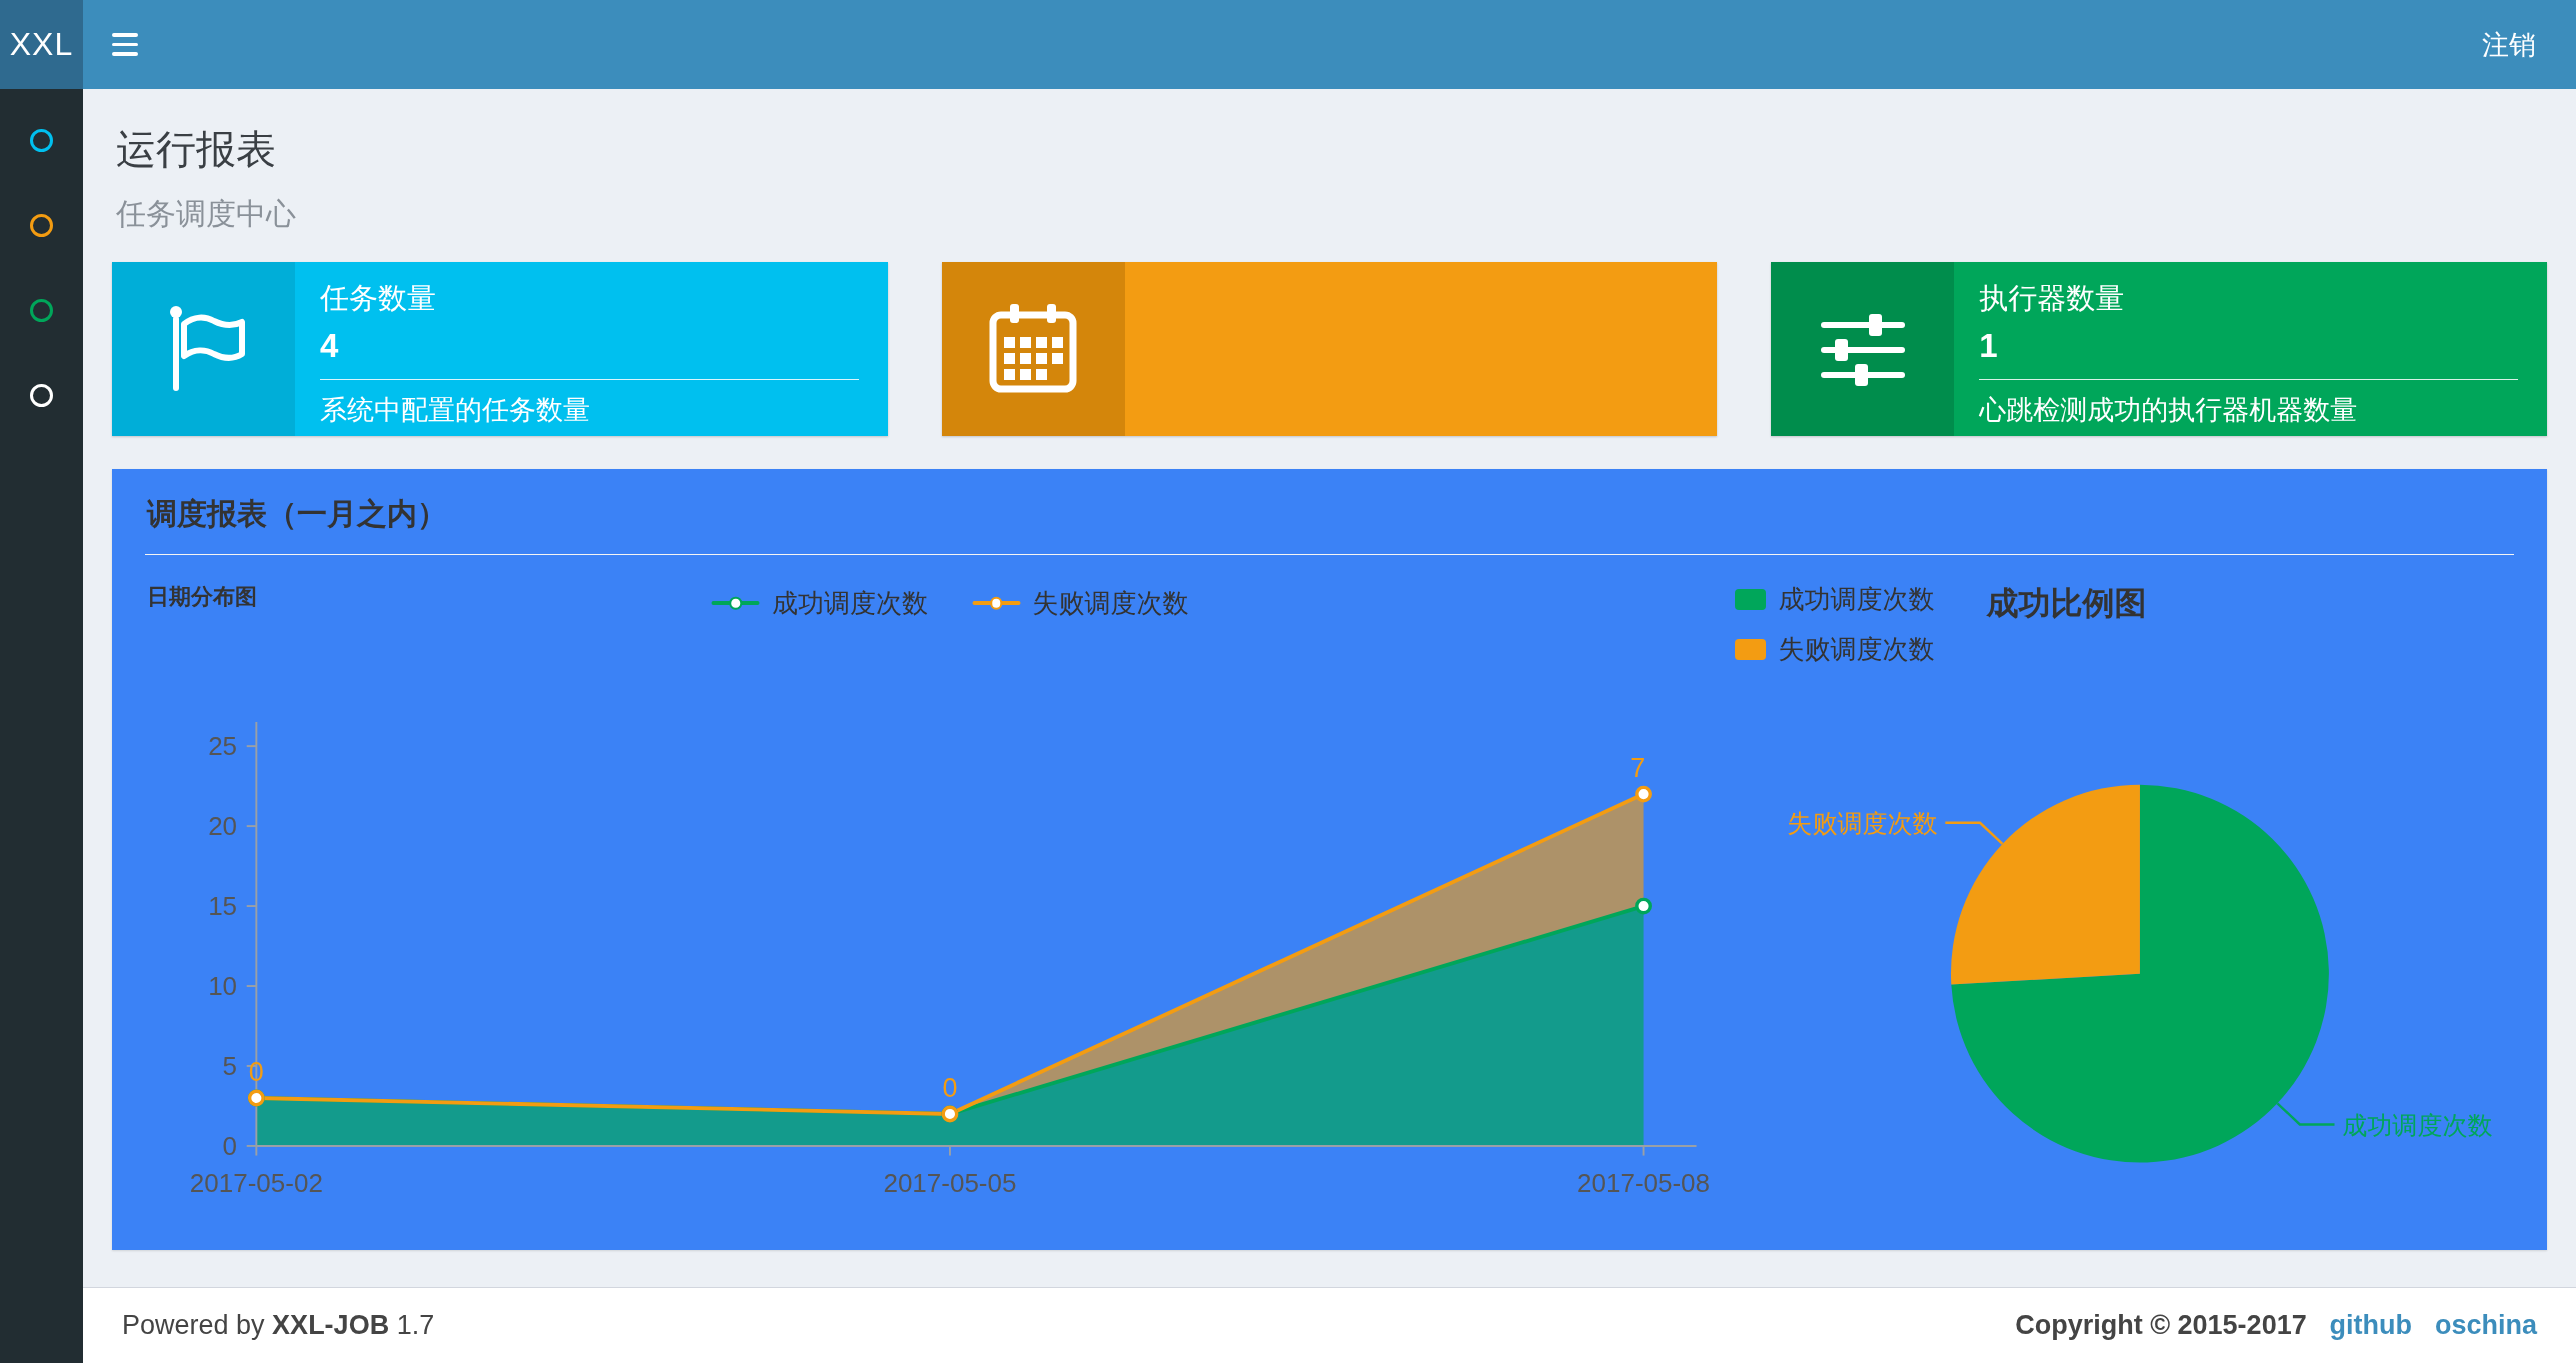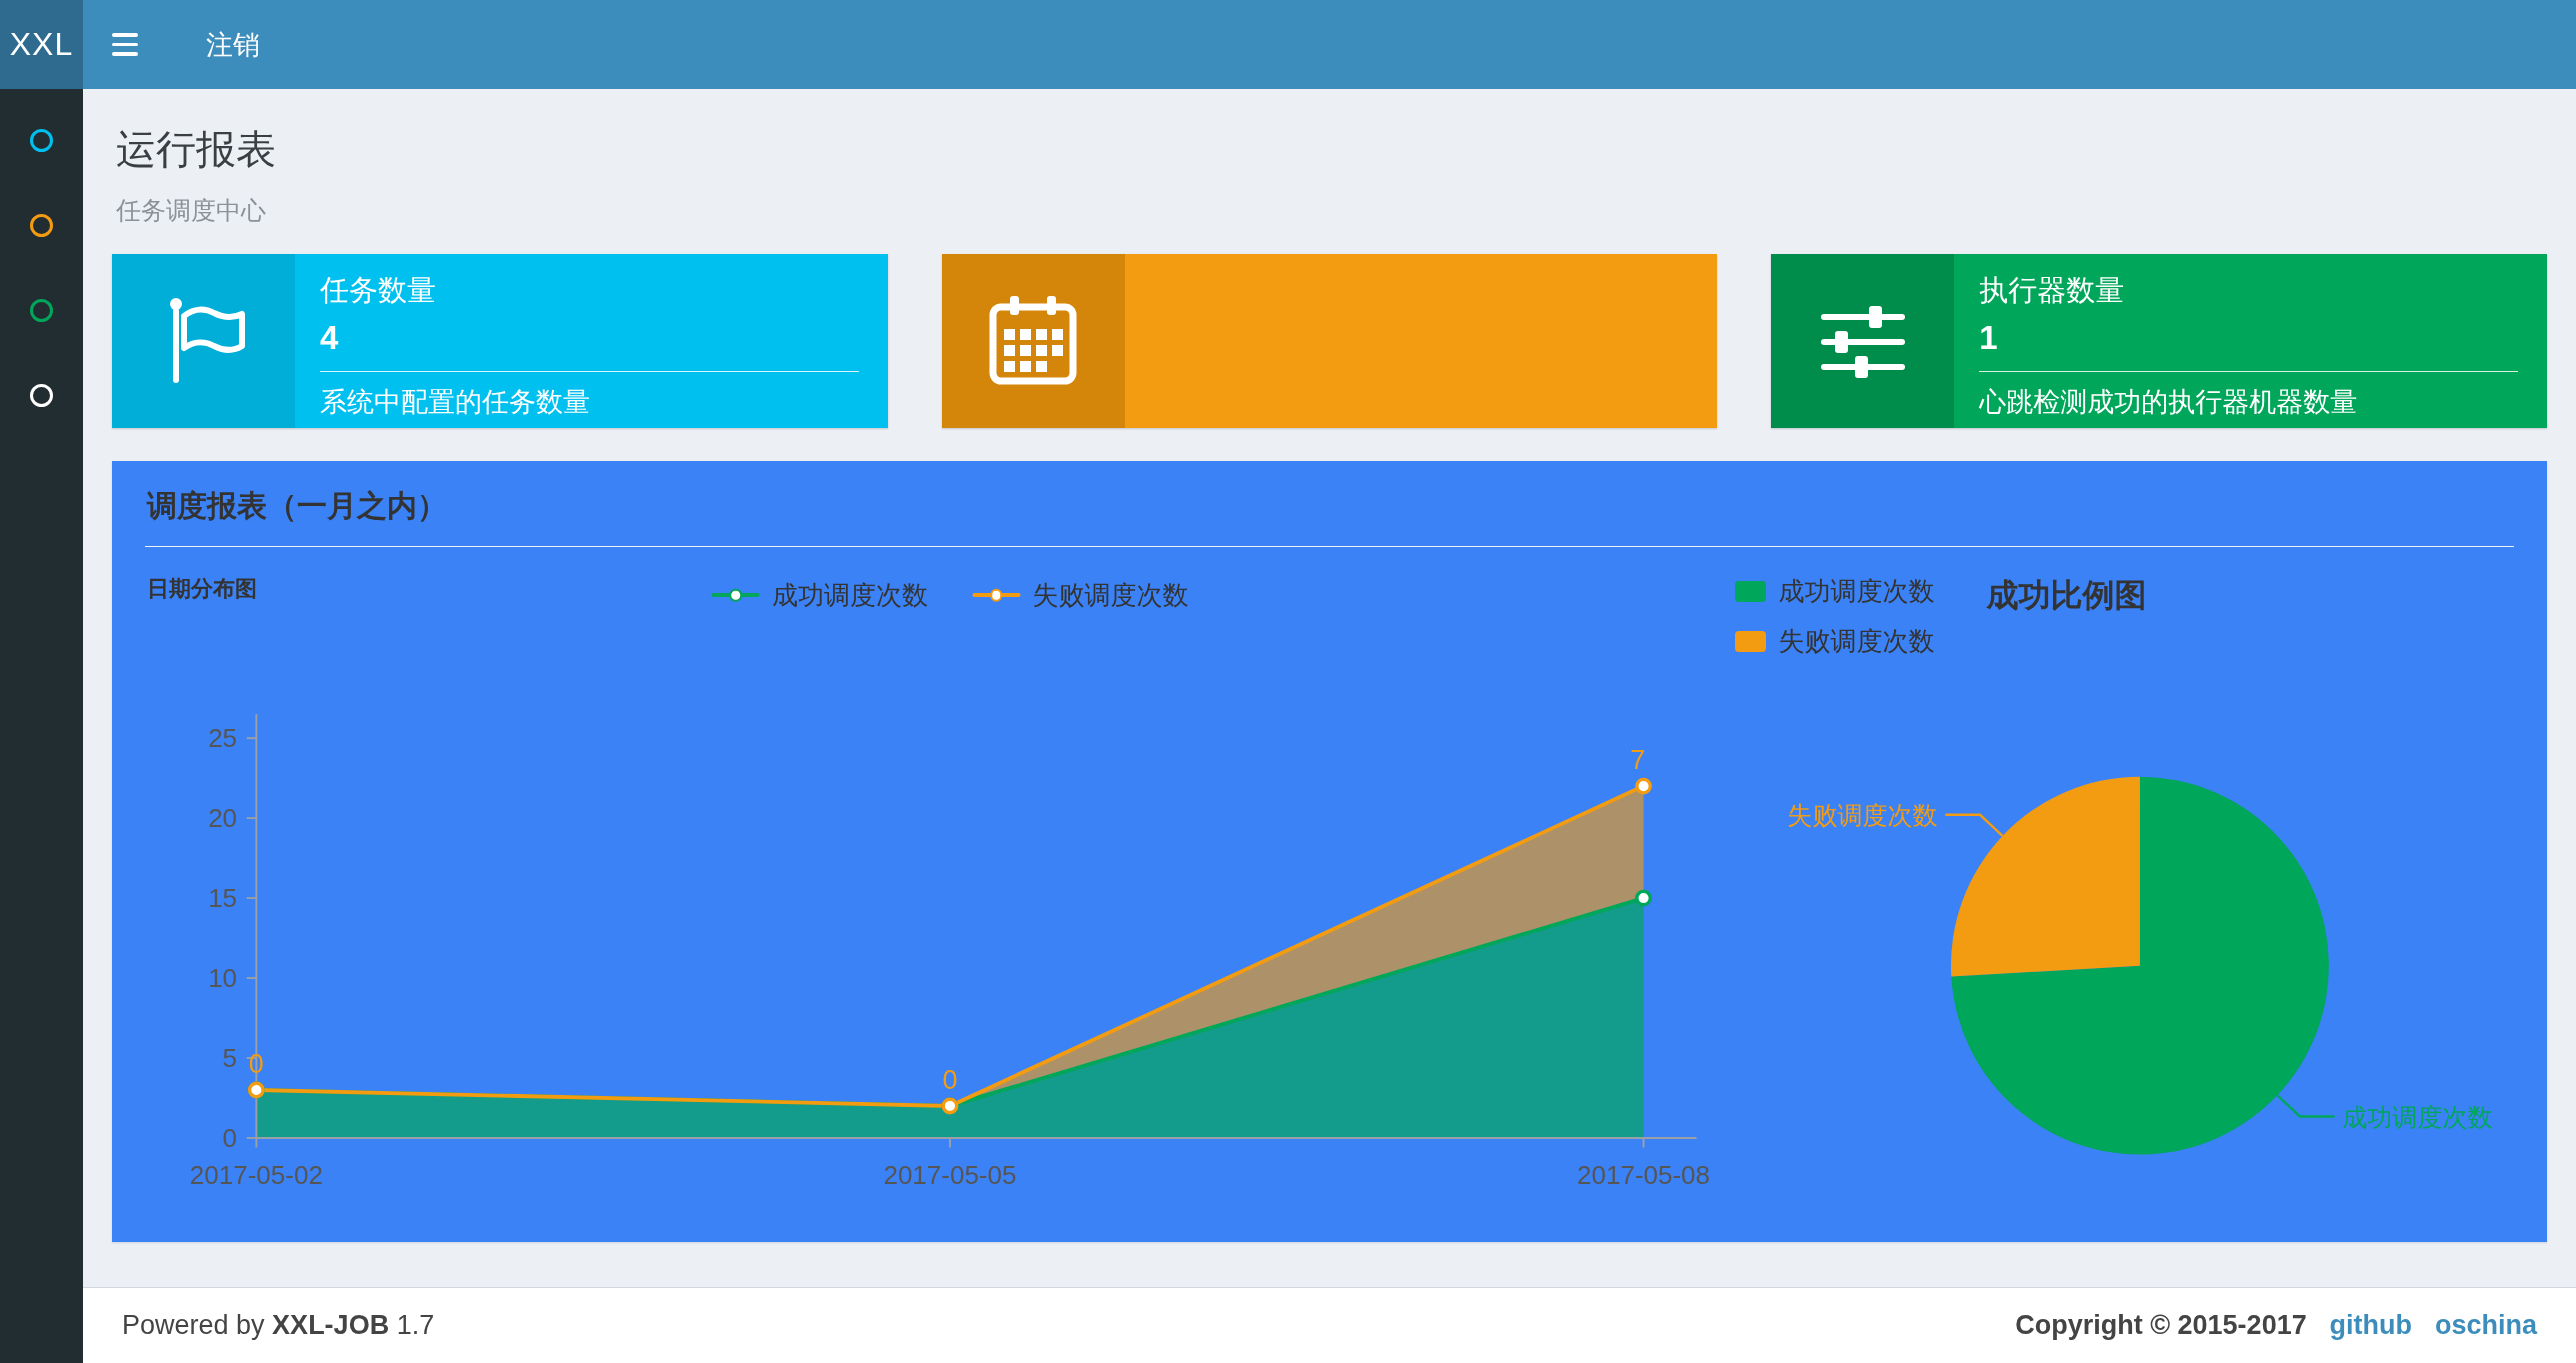--- a/index.html
+++ b/index.html
@@ -9,35 +9,35 @@
     background:#ecf0f5;
     font-family:"Liberation Sans","DejaVu Sans",sans-serif;
     color:#333;
   }
   svg text { font-family:"Liberation Sans","DejaVu Sans",sans-serif; }
 
   
   .navbar { position:absolute; top:0; left:0; right:0; height:89px; display:flex; align-items:stretch; background:#3c8dbc; z-index:5; }
   .logo { width:83px; display:flex; align-items:center; justify-content:center; color:#fff; font-size:32px; letter-spacing:1px; cursor:pointer; }
   .logo b { font-weight:normal; }
-  .nav-rest { flex:1; display:flex; align-items:center; }
+  .nav-rest { flex:1; display:flex; align-items:center; justify-content:space-between; }
   .hamburger { width:83px; height:89px; display:flex; flex-direction:column; align-items:center; justify-content:center; gap:5.8px; cursor:pointer; }
   .hamburger span { width:26px; height:3.9px; background:#fff; border-radius:1.9px; }
   .logout { color:#fff; font-size:27px; padding:0 40px; cursor:pointer; height:89px; display:flex; align-items:center; }
 
   
   .sidebar { position:absolute; top:89px; left:0; bottom:0; width:83px; background:#222d32; display:flex; flex-direction:column; align-items:center; padding-top:40px; }
   .side-item { width:83px; height:85px; display:flex; align-items:flex-start; justify-content:center; cursor:pointer; }
   .ring { width:23px; height:23px; border:3.9px solid #fff; border-radius:50%; }
 
   
   .content { position:absolute; left:83px; top:89px; right:0; bottom:96px; padding:21px 29px 0; background:#ecf0f5; overflow:hidden; }
   .page-header { margin:11.6px 3.9px 27px; display:flex; align-items:baseline; gap:17.4px;flex-direction:column; }
   .page-title { font-size:40px; font-weight:500; color:#3a3f44; }
-  .page-subtitle { font-size:25px; color:#8a9199; }
+  .page-subtitle { font-size:30px; color:#8a9199; }
 
   
   .boxes { display:flex; gap:54px; margin-bottom:33px;border-radius:15px; }
   .info-box { flex:1; height:174px; display:flex; color:#fff; box-shadow:0 1px 1.9px rgba(0,0,0,.18); }
   .info-icon { width:183px; display:flex; align-items:center; justify-content:center; }
   .info-icon svg { width:100px; height:100px; }
   .info-body { flex:1; padding:17.4px 29px 0 25px; display:flex; flex-direction:column; }
   .info-title { font-size:29px; }
   .info-value { font-size:33px; font-weight:bold; margin-top:7.7px; }
   .info-hr { height:1.9px; background:rgba(255,255,255,.85); margin:13.5px 0 11.6px; }

